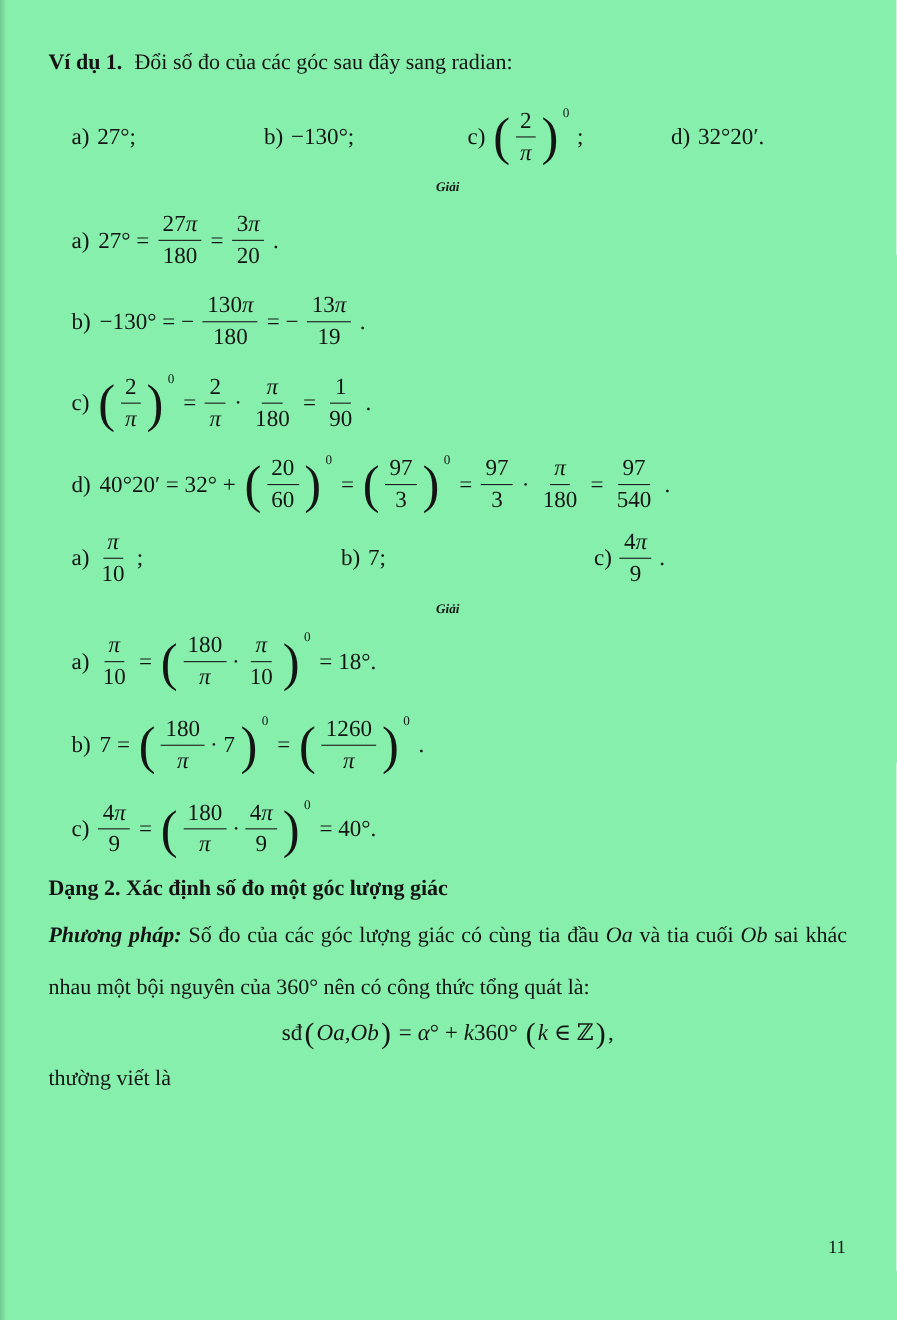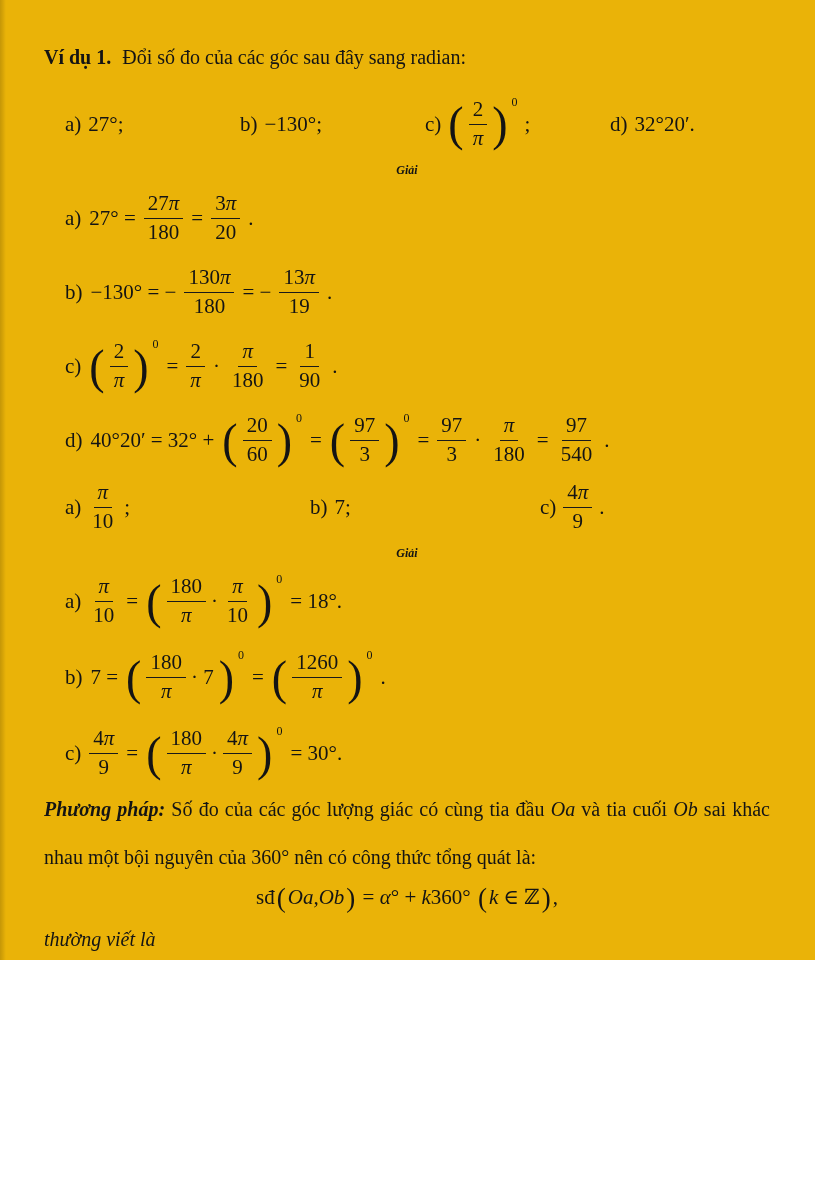--- a/index.html
+++ b/index.html
@@ -1,18 +1,18 @@
 <!DOCTYPE html>
 <html><head>
 <meta charset="utf-8">
 <style>
   html,body{margin:0;padding:0;background:#ffffff;}
   .page{
-    width:815px;height:960px;position:relative;overflow:hidden;
-    background:#eab308;color:#141414;
+    width:815px;height:1200px;position:relative;overflow:hidden;
+    background:#86efac;color:#141414;
     font-family:"Liberation Serif","DejaVu Serif",serif;
   }
   .page::before{
     content:"";position:absolute;left:0;top:0;bottom:0;width:6px;
     background:linear-gradient(to right,rgba(0,0,0,.16),rgba(0,0,0,0));
     pointer-events:none;
   }
   .content{padding:46px 45px 0 44px;font-size:20px;}
 
   .extitle{margin:0;font-size:20px;}
@@ -48,21 +48,21 @@
 
   .sec-heading{font-weight:bold;font-size:20px;margin:18px 0 0;}
   .method{margin:6px 0 0;line-height:2.4;text-align:justify;}
   .bi{font-weight:bold;font-style:italic;}
   .it{font-style:italic;margin-top:12px;}
 
   .formula{text-align:center;font-size:21px;margin:2px 0 0;}
   .formula .mp{font-size:27px;font-weight:400;vertical-align:-3px;}
   .formula span{padding:0 1px;}
 
-  .after-text{margin:14px 0 0;font-style:italic;}
+  .after-text{margin:14px 0 0;}
 
   .page-num{position:absolute;top:1124px;right:46px;font-size:17px;}
   i{font-style:italic;}
 </style>
 </head>
 <body>
 
 <div class="page">
   <div class="content">
 
@@ -290,23 +290,24 @@
           <span class="den"><i>π</i></span>
         </span>
         <span>·</span>
         <span class="frac">
           <span class="num">4<i>π</i></span>
           <span class="den">9</span>
         </span>
         <span class="bp">)</span>
         <span class="pexp">0</span>
       </span>
-      <span>= 30°.</span>
-    </div>
-
+      <span>= 40°.</span>
+    </div>
+
+    <p class="sec-heading">Dạng 2. Xác định số đo một góc lượng giác</p>
 
     <p class="method">
       <span class="bi">Phương pháp:</span>
       <span>Số đo của các góc lượng giác có cùng tia đầu</span>
       <span class="it">Oa</span>
       <span>và tia cuối</span>
       <span class="it">Ob</span>
       <span>sai khác nhau một bội nguyên của 360° nên có công thức tổng quát là:</span>
     </p>
 

